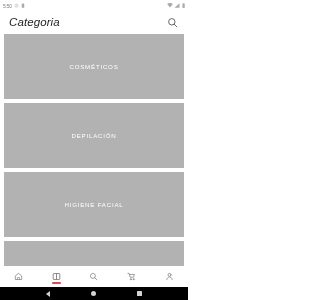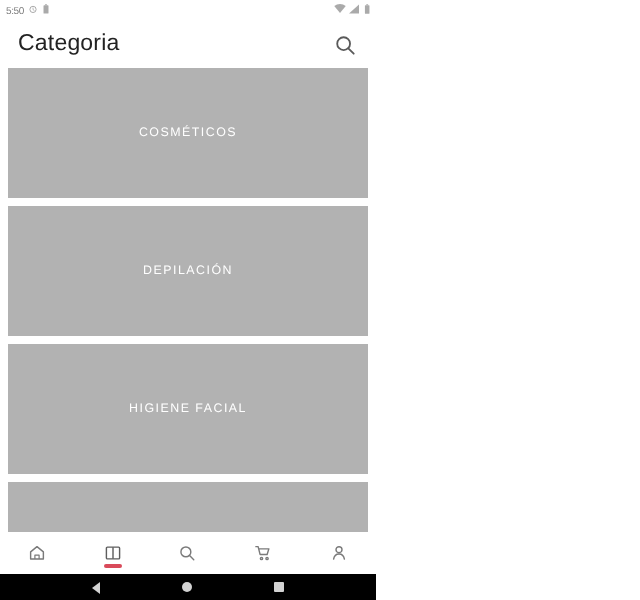--- a/index.html
+++ b/index.html
@@ -30,20 +30,21 @@
   .status-clock { font-size:5px; letter-spacing:-0.2px; color:#7d7d7d; }
   .status-ico { display:inline-block; opacity:.72; }
   .status-right { margin-left:auto; display:flex; align-items:center; gap:1.5px; }
 
   
   .appbar {
     flex:0 0 23px;
     background:#ffffff;
     display:flex; align-items:center;
     padding:0 8px 0 9px;
+    font-style:italic;
   }
   .appbar-title {
     font-size:11.5px;
     color:#232323;
     font-weight:400;
     letter-spacing:.1px;
     line-height:1;
   }
   .appbar-actions { margin-left:auto; display:flex; align-items:center; }
   .icon-btn {

